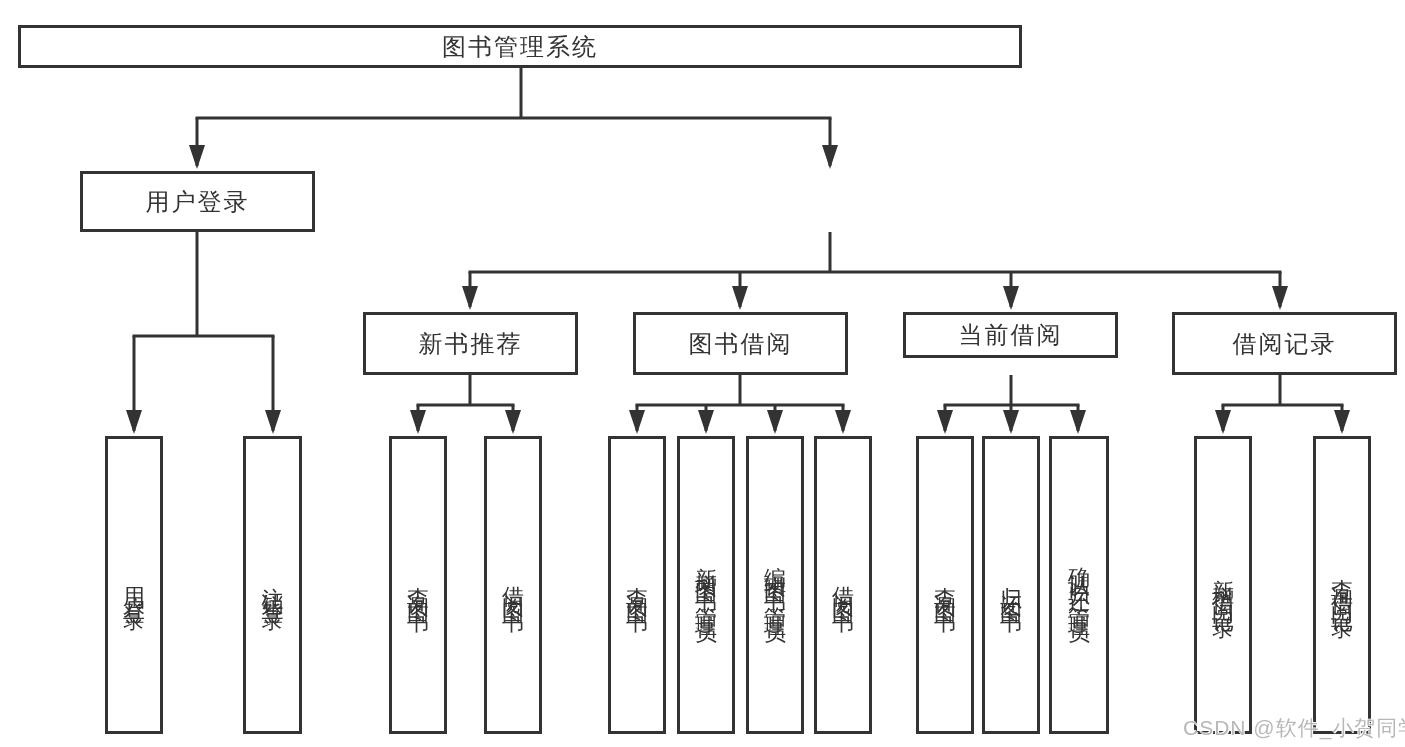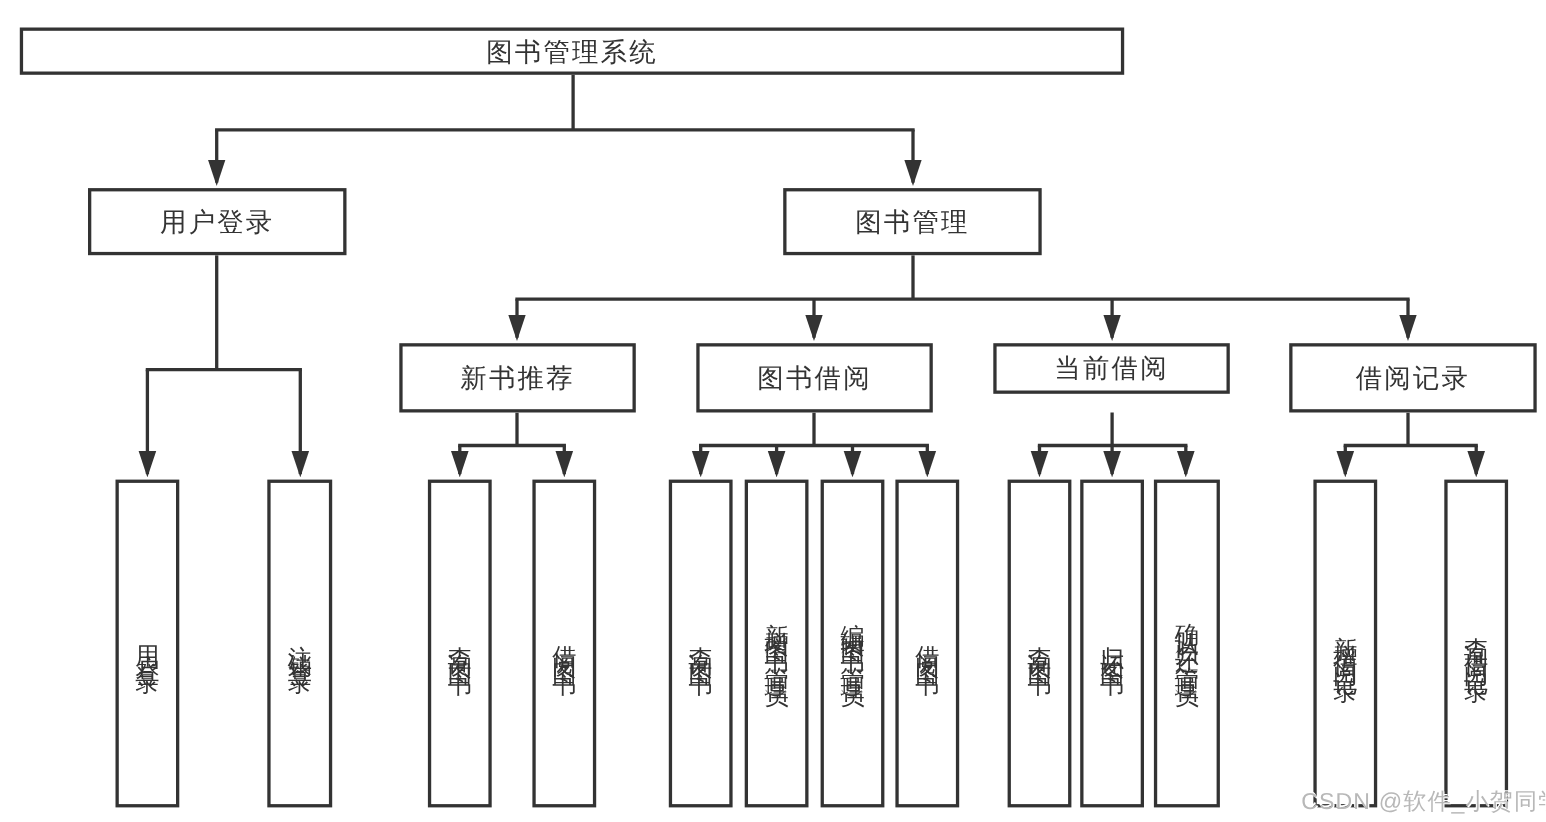--- a/index.html
+++ b/index.html
@@ -102,23 +102,20 @@
     <line x1="1342" y1="405" x2="1342" y2="431" marker-end="url(#arw)"></line>
   </svg>
 
   <div class="node" style="left:18px;top:25px;width:1004px;height:43px">
     <span class="lbl">图书管理系统</span>
   </div>
 
   <div class="node" style="left:80px;top:171px;width:235px;height:61px">
     <span class="lbl">用户登录</span>
   </div>
-  <div class="node" style="left:712px;top:171px;width:235px;height:61px">
-    <span class="lbl">图书管理</span>
-  </div>
 
   <div class="node" style="left:633px;top:312px;width:215px;height:63px">
     <span class="lbl">图书借阅</span>
   </div>
   <div class="node" style="left:363px;top:312px;width:215px;height:63px">
     <span class="lbl">新书推荐</span>
   </div>
   <div class="node" style="left:903px;top:312px;width:215px;height:46px">
     <span class="lbl">当前借阅</span>
   </div>

